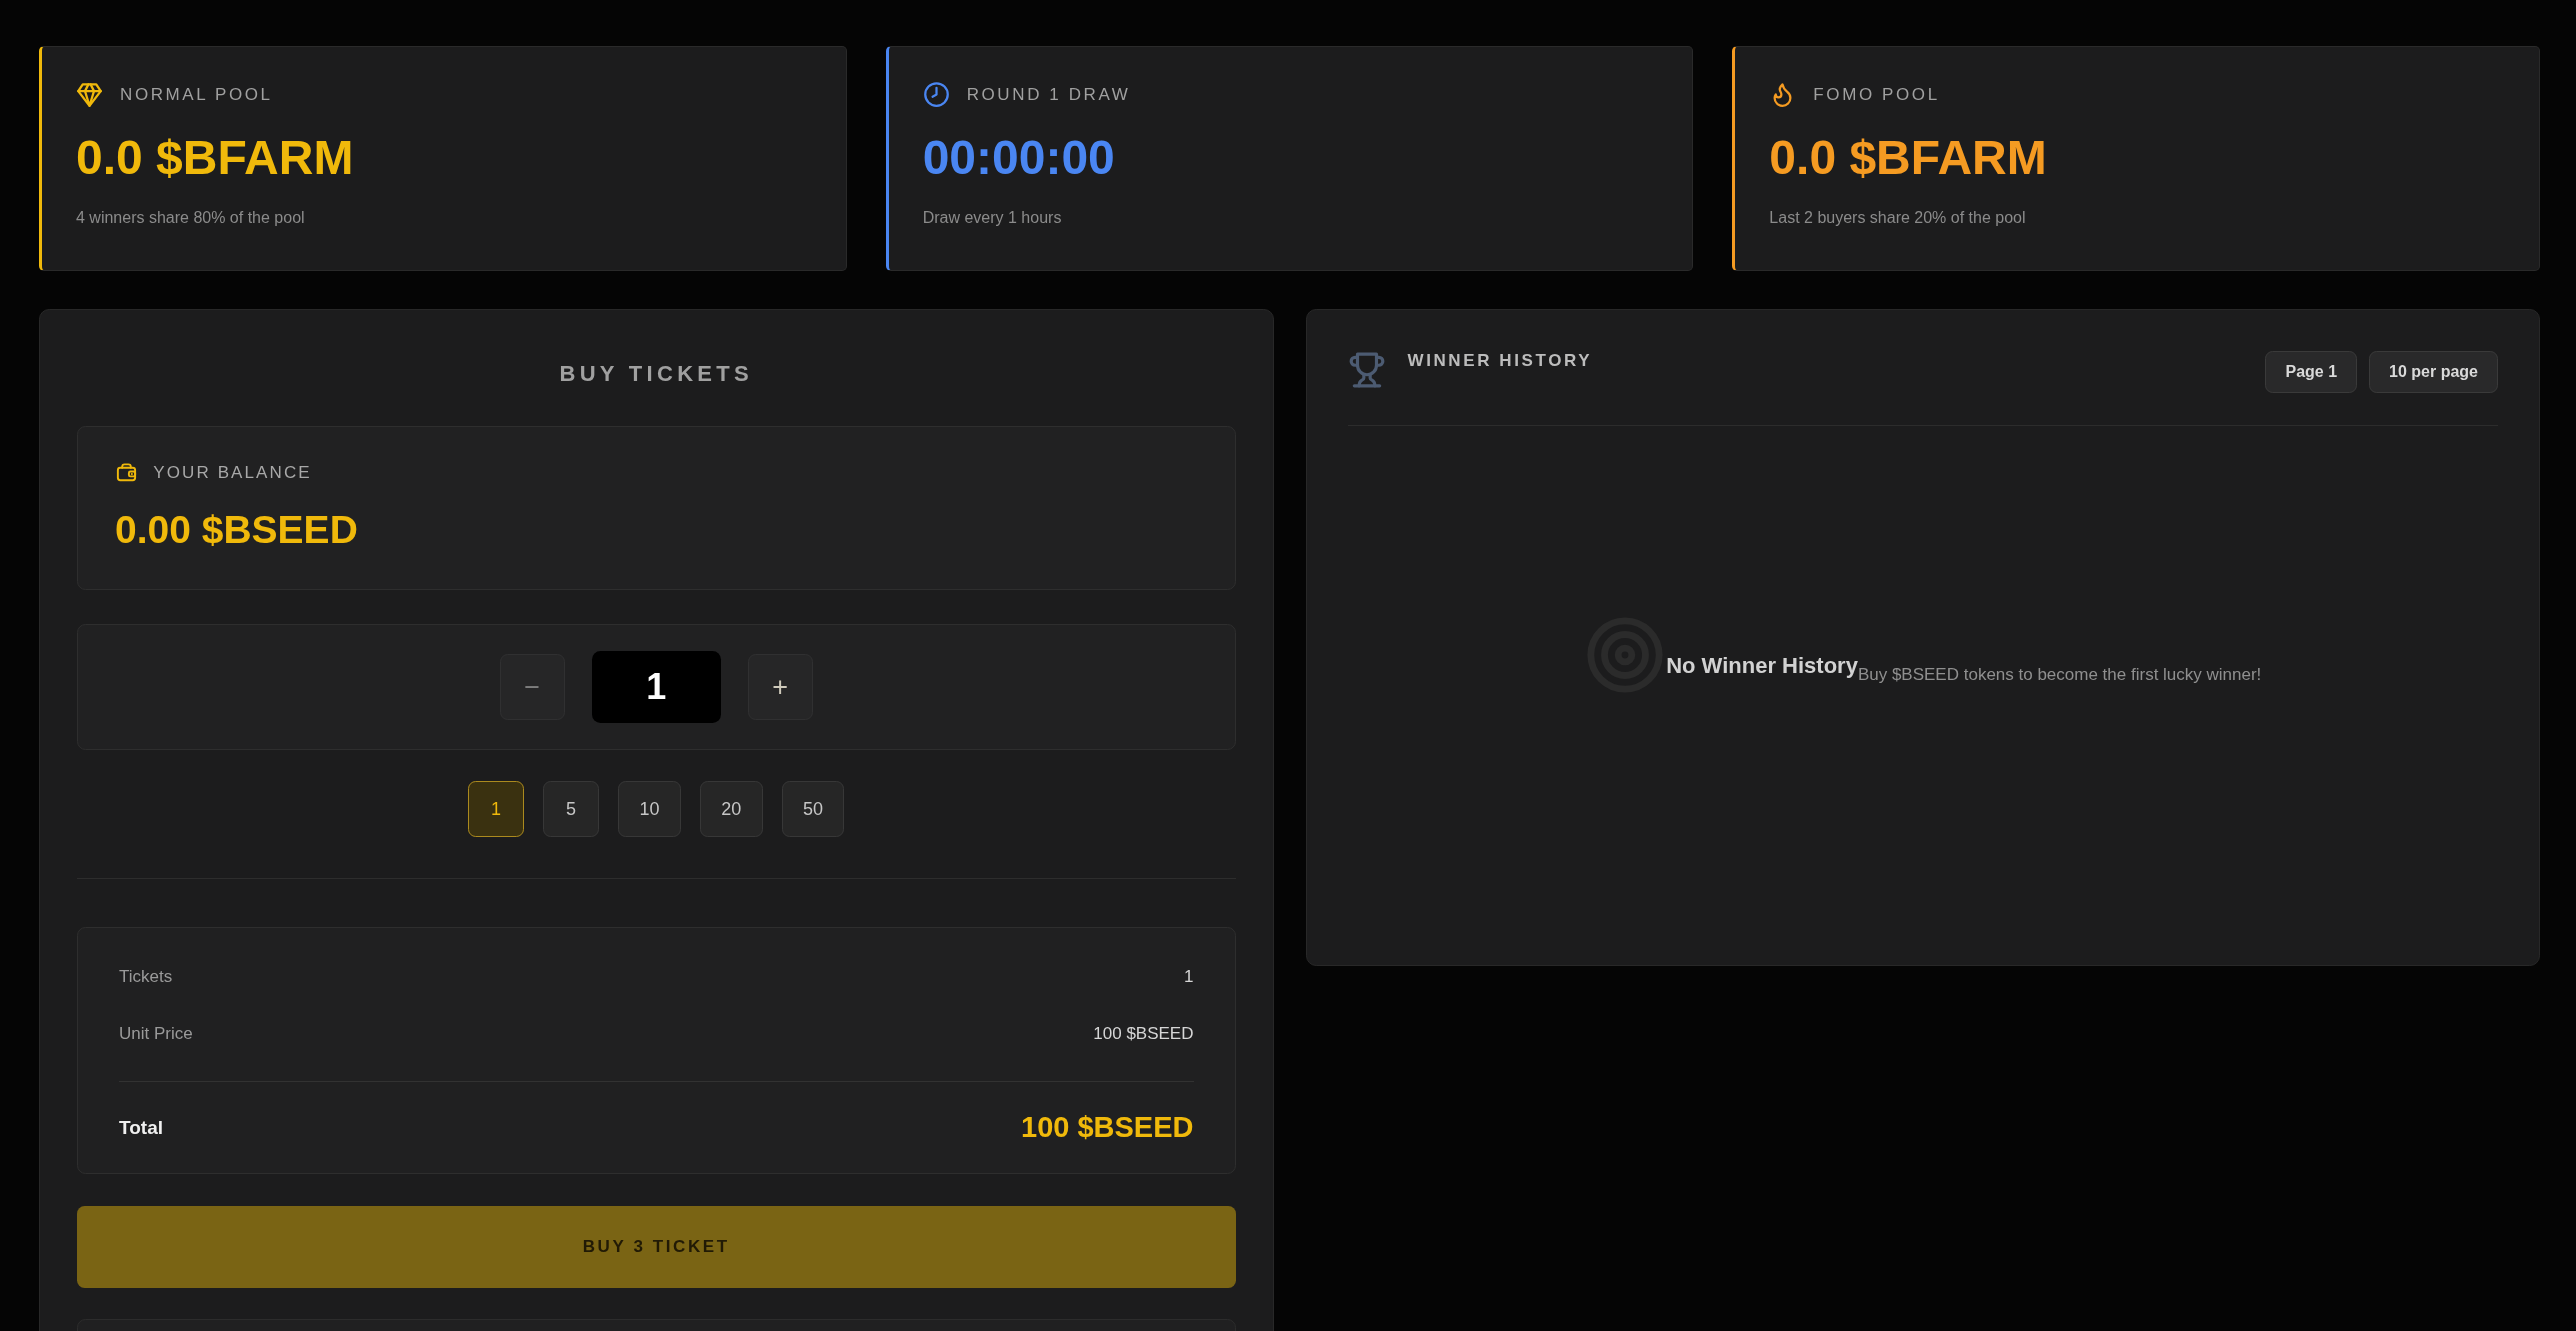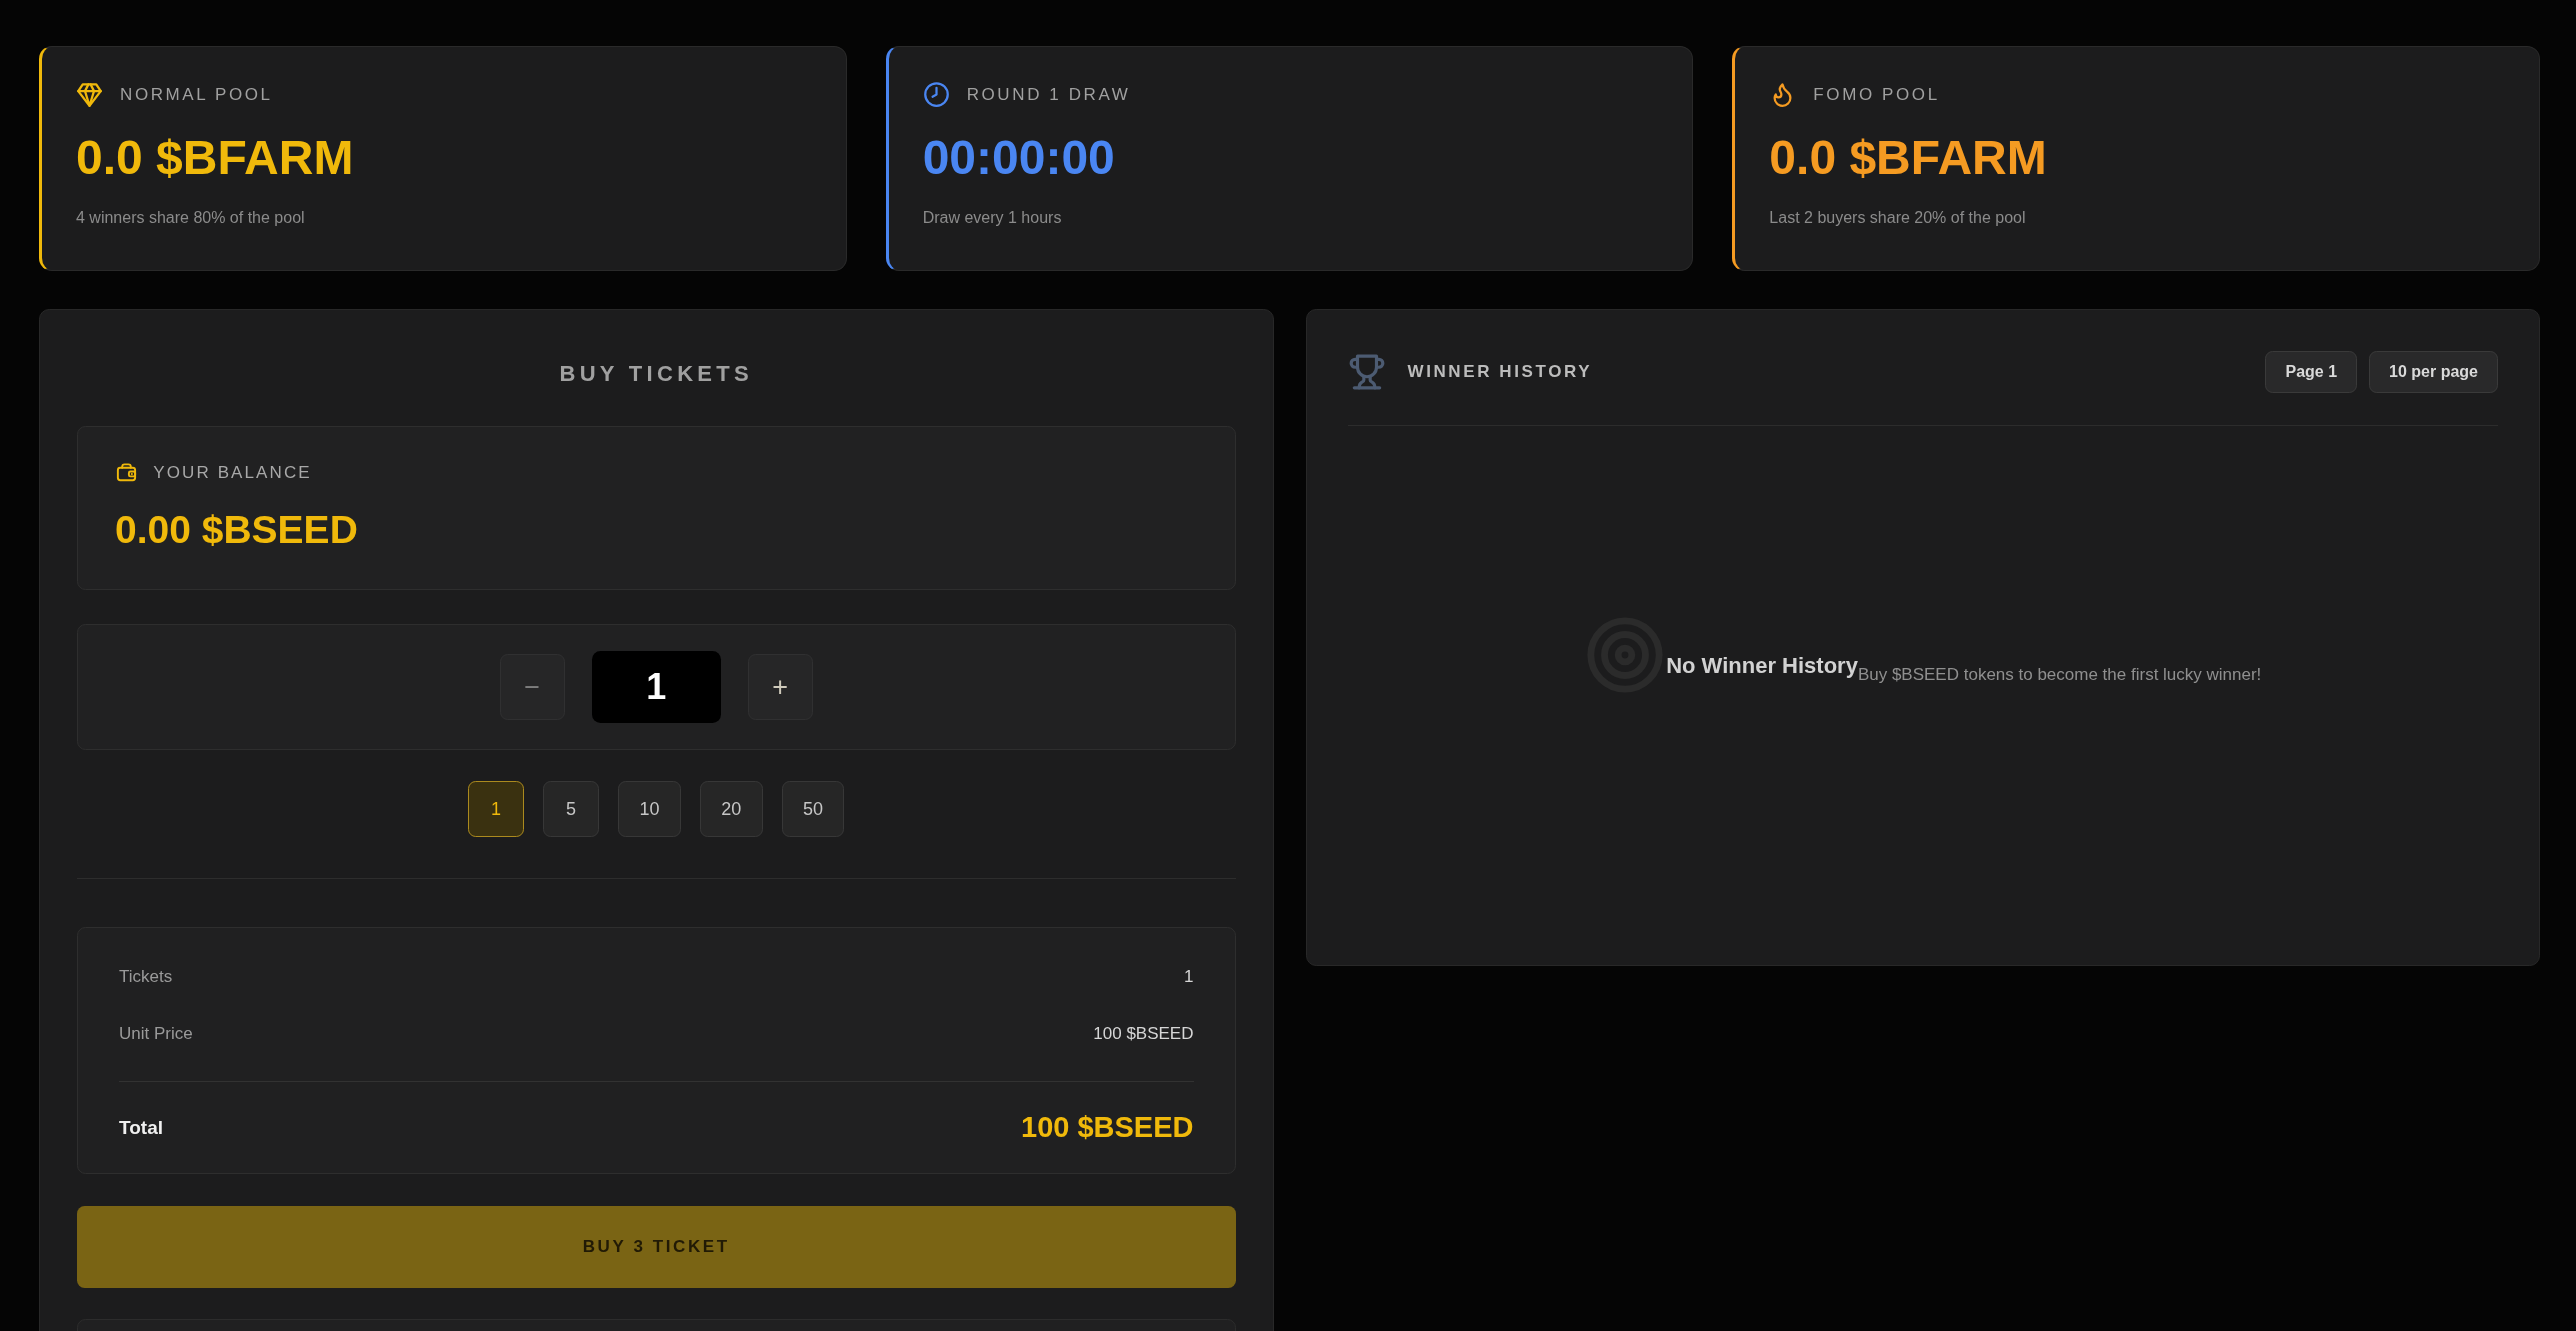--- a/index.html
+++ b/index.html
@@ -16,21 +16,21 @@
     --txt-value:#d6d6d6;
   }
   *{margin:0;padding:0;box-sizing:border-box;}
   html,body{width:2576px;height:1331px;overflow:hidden;background:var(--page-bg);
     font-family:"Liberation Sans","DejaVu Sans",sans-serif;color:#ddd;}
   .page{padding:46px 36px 0 39px;}
 
   
   .pool-row{display:flex;gap:39px;}
   .pool-card{flex:1;height:225px;background:var(--panel-bg);border:0.9px solid var(--panel-border);
-    border-radius:13px;padding:34px 34px 0 34px;}
+    border-radius:5px;padding:34px 34px 0 34px;}
   .pool-card.gold{border-left:3.4px solid var(--gold);}
   .pool-card.blue{border-left:3.4px solid var(--blue);}
   .pool-card.orange{border-left:3.4px solid var(--orange);}
   .pool-head{display:flex;align-items:center;gap:17px;}
   .pool-head svg{width:27px;height:27px;}
   .pool-label{font-size:17px;letter-spacing:2.6px;color:var(--txt-label);font-weight:500;}
   .pool-value{margin-top:25.6px;font-size:48px;font-weight:700;line-height:1;}
   .pool-card.gold .pool-value,.pool-card.gold .pool-head svg{color:var(--gold);}
   .pool-card.blue .pool-value,.pool-card.blue .pool-head svg{color:var(--blue);}
   .pool-card.orange .pool-value,.pool-card.orange .pool-head svg{color:var(--orange);}
@@ -81,21 +81,21 @@
   .buy-btn{margin-top:32px;width:100%;height:82px;border:none;border-radius:7.7px;background:#7a6414;
     color:#211a05;font-size:17px;font-weight:700;letter-spacing:2.6px;cursor:pointer;
     font-family:inherit;display:flex;align-items:center;justify-content:center;}
   .stub-card{margin-top:31px;height:77px;background:#202021;border:0.9px solid #2c2c2c;border-radius:8.5px;}
 
   
   .right-col{display:flex;flex-direction:column;gap:31px;height:1022px;}
   .history-panel{padding:41px 41px 0 41px;}
   .winner-panel{height:657px;}
   .purchase-panel{flex:1;}
-  .panel-head{display:flex;align-items:center;height:42px;}
+  .panel-head{display:flex;height:42px;}
   .panel-head .head-icon{width:38px;height:38px;flex:0 0 auto;}
   .trophy{color:#4c5b72;}
   .wallet-gold{color:var(--gold);width:32px !important;height:32px !important;}
   .panel-title{margin-left:22px;font-size:17px;letter-spacing:2.6px;color:#bcbcbc;font-weight:600;}
   .head-badges{margin-left:auto;display:flex;gap:12px;}
   .badge{height:42px;padding:0 19px;background:#29292a;border:0.9px solid #3a3a3a;border-radius:7.7px;
     font-size:16px;color:#d9d9d9;display:flex;align-items:center;justify-content:center;font-weight:600;}
   .badge.clickable{cursor:pointer;}
   .head-divider{border:none;border-top:0.9px solid #2c2c2c;margin-top:32px;}
 

